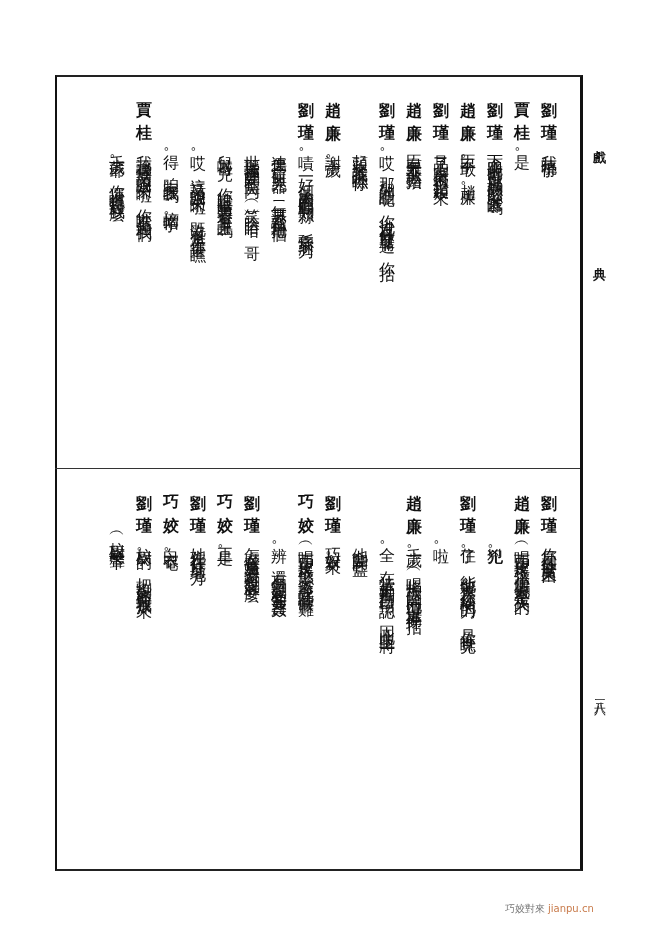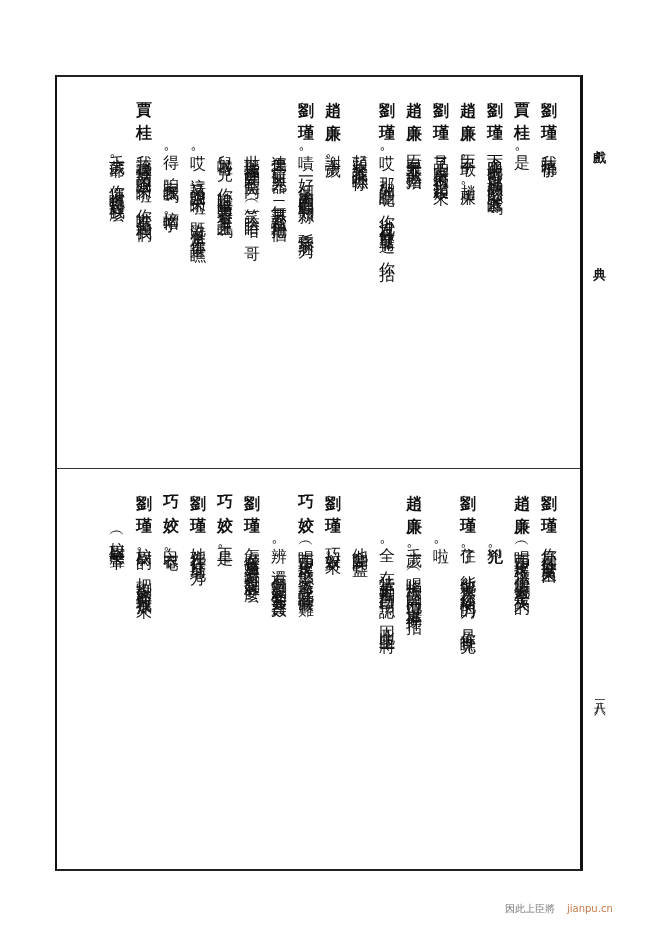--- a/index.html
+++ b/index.html
@@ -44,21 +44,21 @@
     .page-number {
       position: absolute; left: 592px; top: 690px; width: 16px;
       font-size: 12px;
       writing-mode: vertical-rl; text-orientation: upright;
       letter-spacing: 2px; color: #222;
     }
     .watermark {
       position: absolute; left: 505px; top: 902px;
       font-family: "DejaVu Sans", sans-serif; font-size: 10px; color: #777;
     }
-    .watermark .domain { color: #c87a4a; margin-left: 12px; }
+    .watermark .domain { color: #c87a4a; margin-left: 3px; }
   </style>
 </head>
 <body>
 
 <div class="frame"></div>
 <div class="divider"></div>
 
 <div class="running-head" style="top:140px;">戲</div>
 <div class="running-head" style="top:257px;">典</div>
 <div class="page-number">三八八</div>
@@ -185,13 +185,13 @@
     </div>
   <div class="col" style="left:77px;">
       <div class="speaker">劉瑾</div>
       <div class="line">校尉的。把劉媒婆與我抓來。</div>
     </div>
   <div class="col" style="left:50px;">
       <div class="line" style="top:55px;">（校尉應聲下）</div>
     </div>
 </div>
 
-<div class="watermark"><span>因此上臣將</span><span class="domain">jianpu.cn</span></div>
+<div class="watermark"><span>巧姣對來</span><span class="domain">jianpu.cn</span></div>
 
 </body></html>

